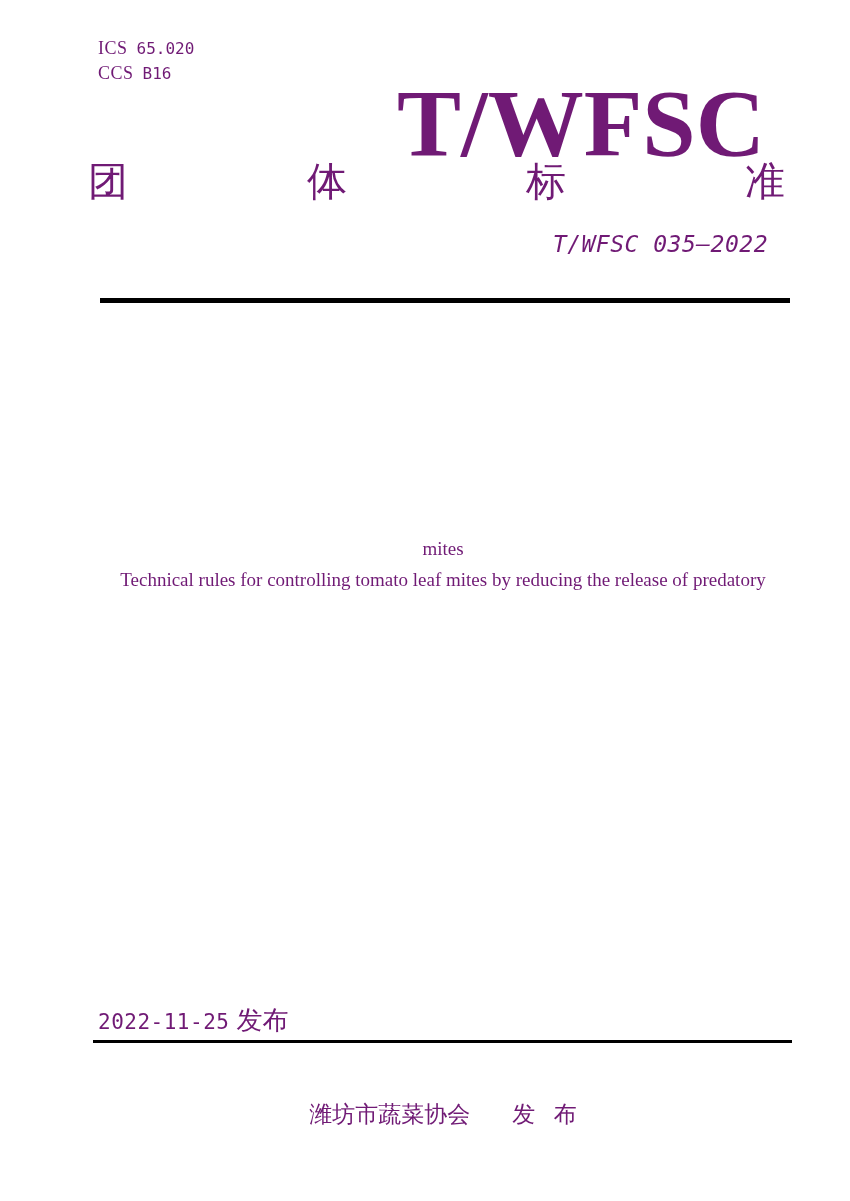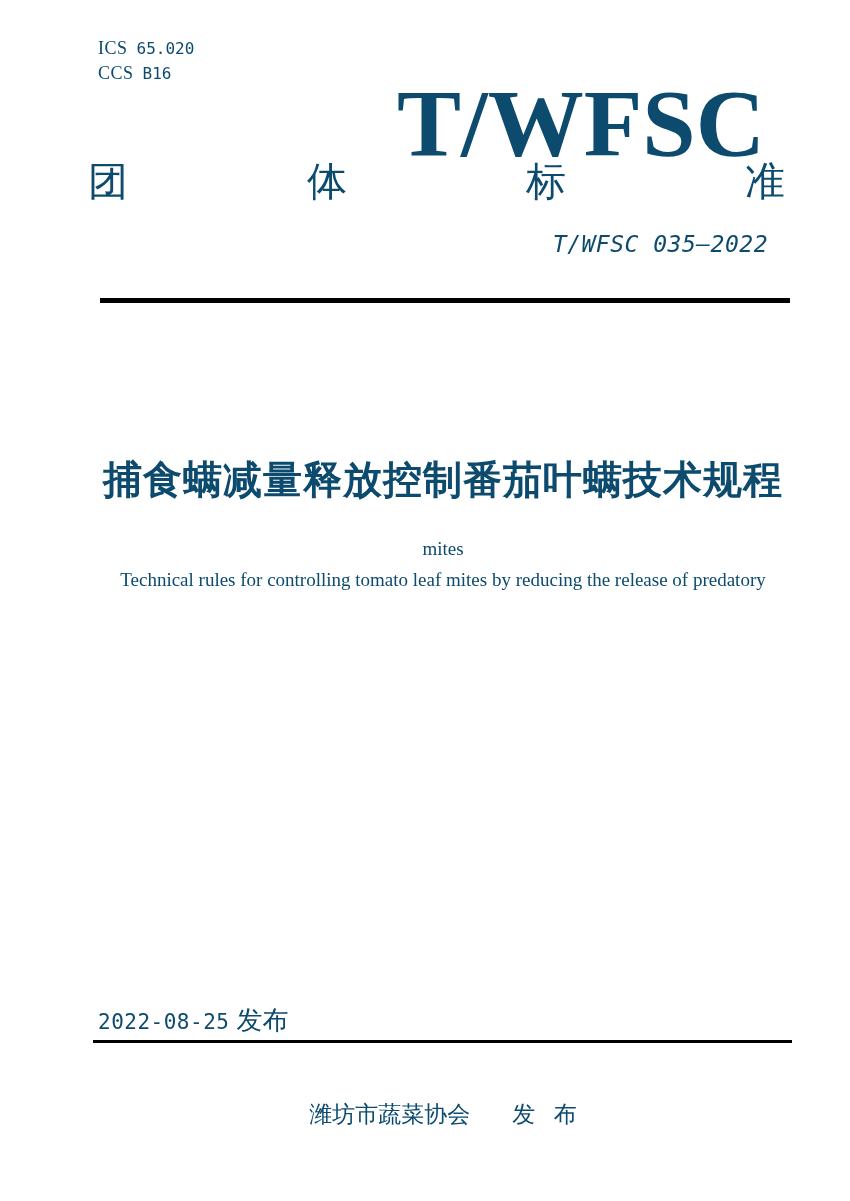--- a/index.html
+++ b/index.html
@@ -3,21 +3,21 @@
 <meta charset="utf-8">
 <style>
   * { margin: 0; padding: 0; box-sizing: border-box; }
   html, body { background: #888; }
   .page {
     position: relative;
     width: 850px;
     height: 1201px;
     margin: 0 auto;
     background: #ffffff;
-    color: #0c4a6e;
+    color: #701a75;
     overflow: hidden;
     font-family: "Liberation Sans", "DejaVu Sans", sans-serif;
   }
   
   .ics-block {
     position: absolute;
     left: 98px;
     top: 36px;
     font-size: 18px;
     line-height: 24px;
@@ -165,30 +165,29 @@
     <span>团</span>
     <span>体</span>
     <span>标</span>
     <span>准</span>
   </div>
 
   <div class="std-number">T/WFSC 035—2022</div>
 
   <div class="rule-top"></div>
 
-  <div class="title-zh">捕食螨减量释放控制番茄叶螨技术规程</div>
 
   <div class="title-en">
     <div>mites</div>
     <div>Technical rules for controlling tomato leaf mites by reducing the release of predatory</div>
   </div>
 
   <div class="dates-row">
     <div class="date-cell">
-      <span class="date-value">2022-08-25</span>
+      <span class="date-value">2022-11-25</span>
       <span class="date-label">发布</span>
     </div>
   </div>
 
   <div class="rule-bottom"></div>
 
   <div class="publisher-row">
     <span>潍坊市蔬菜协会</span>
     <span class="release-label">发 布</span>
   </div>

